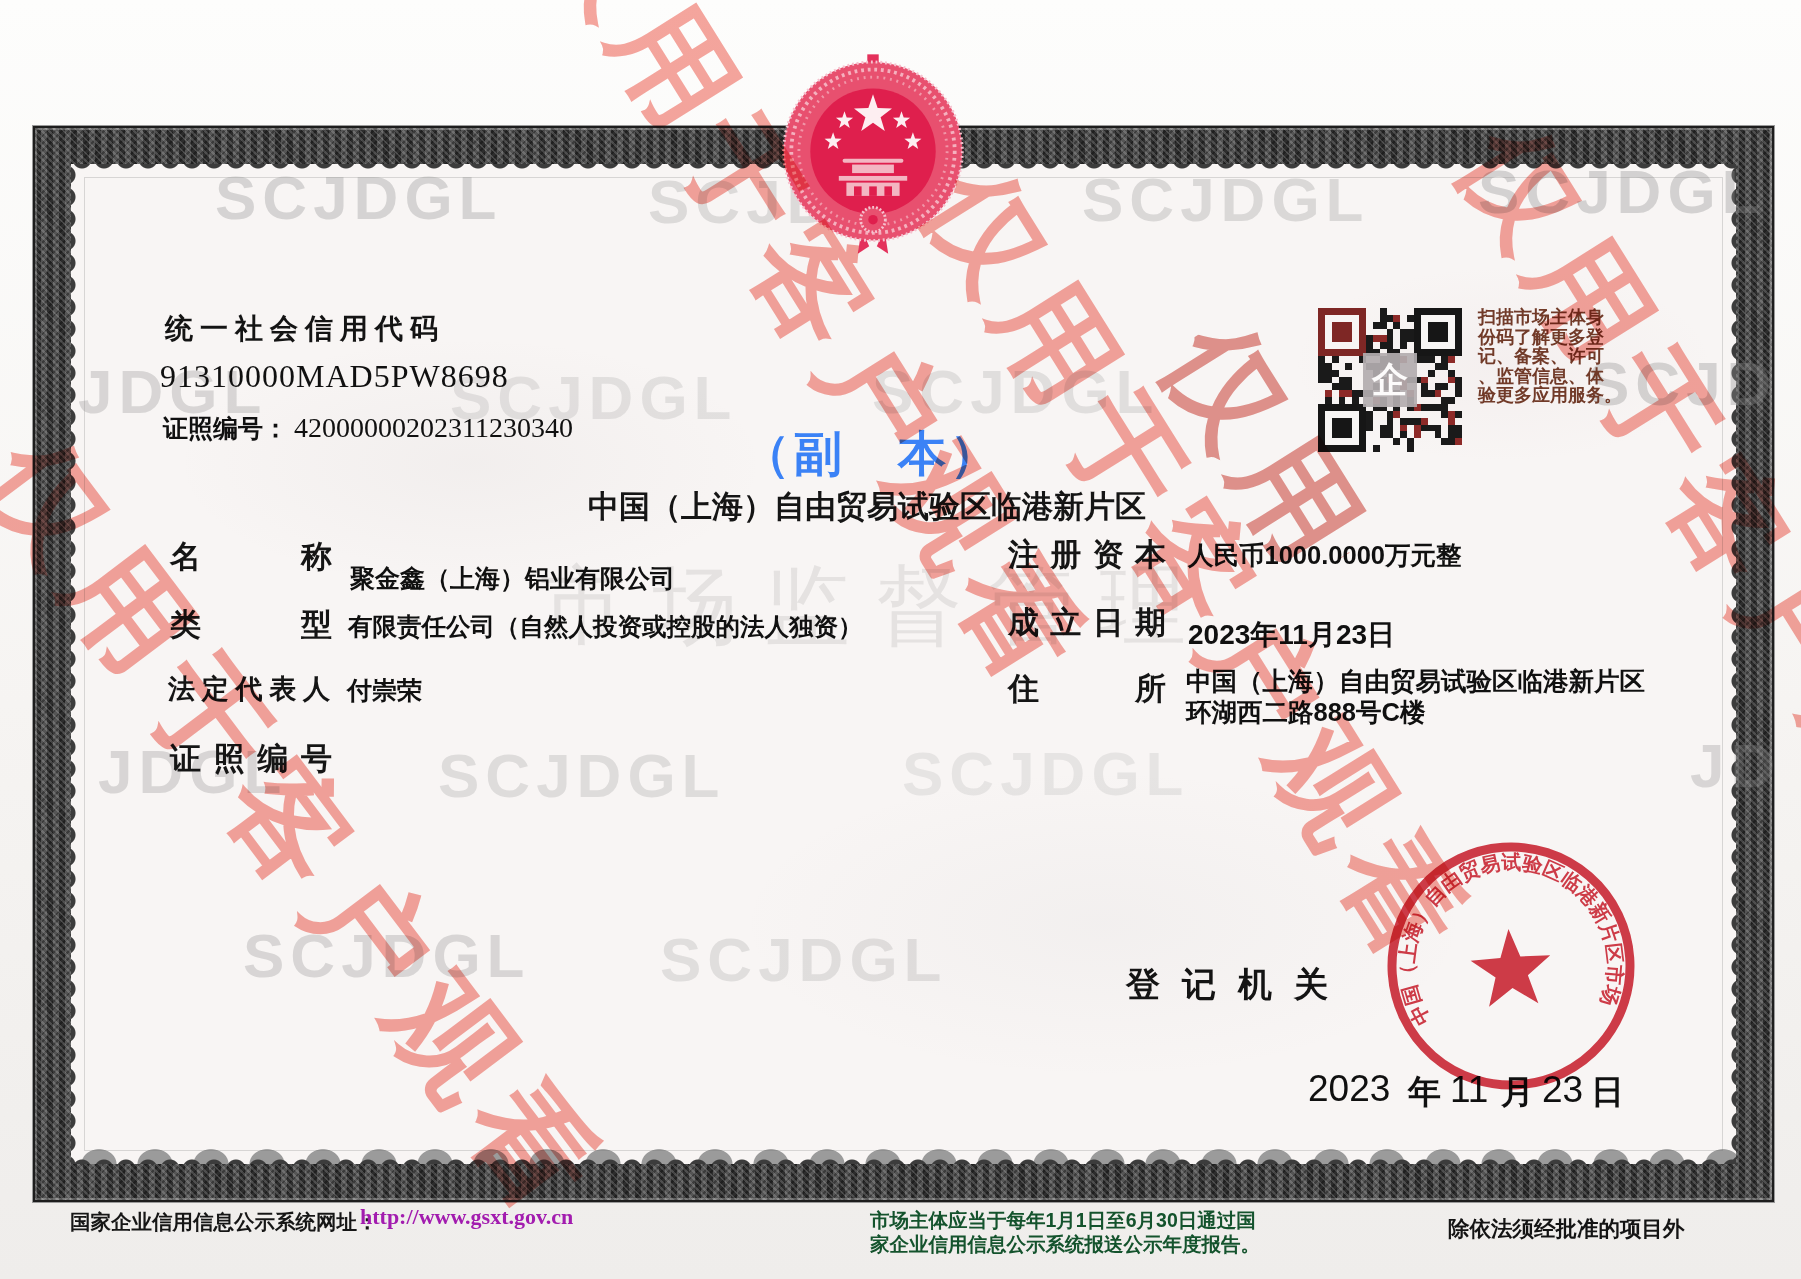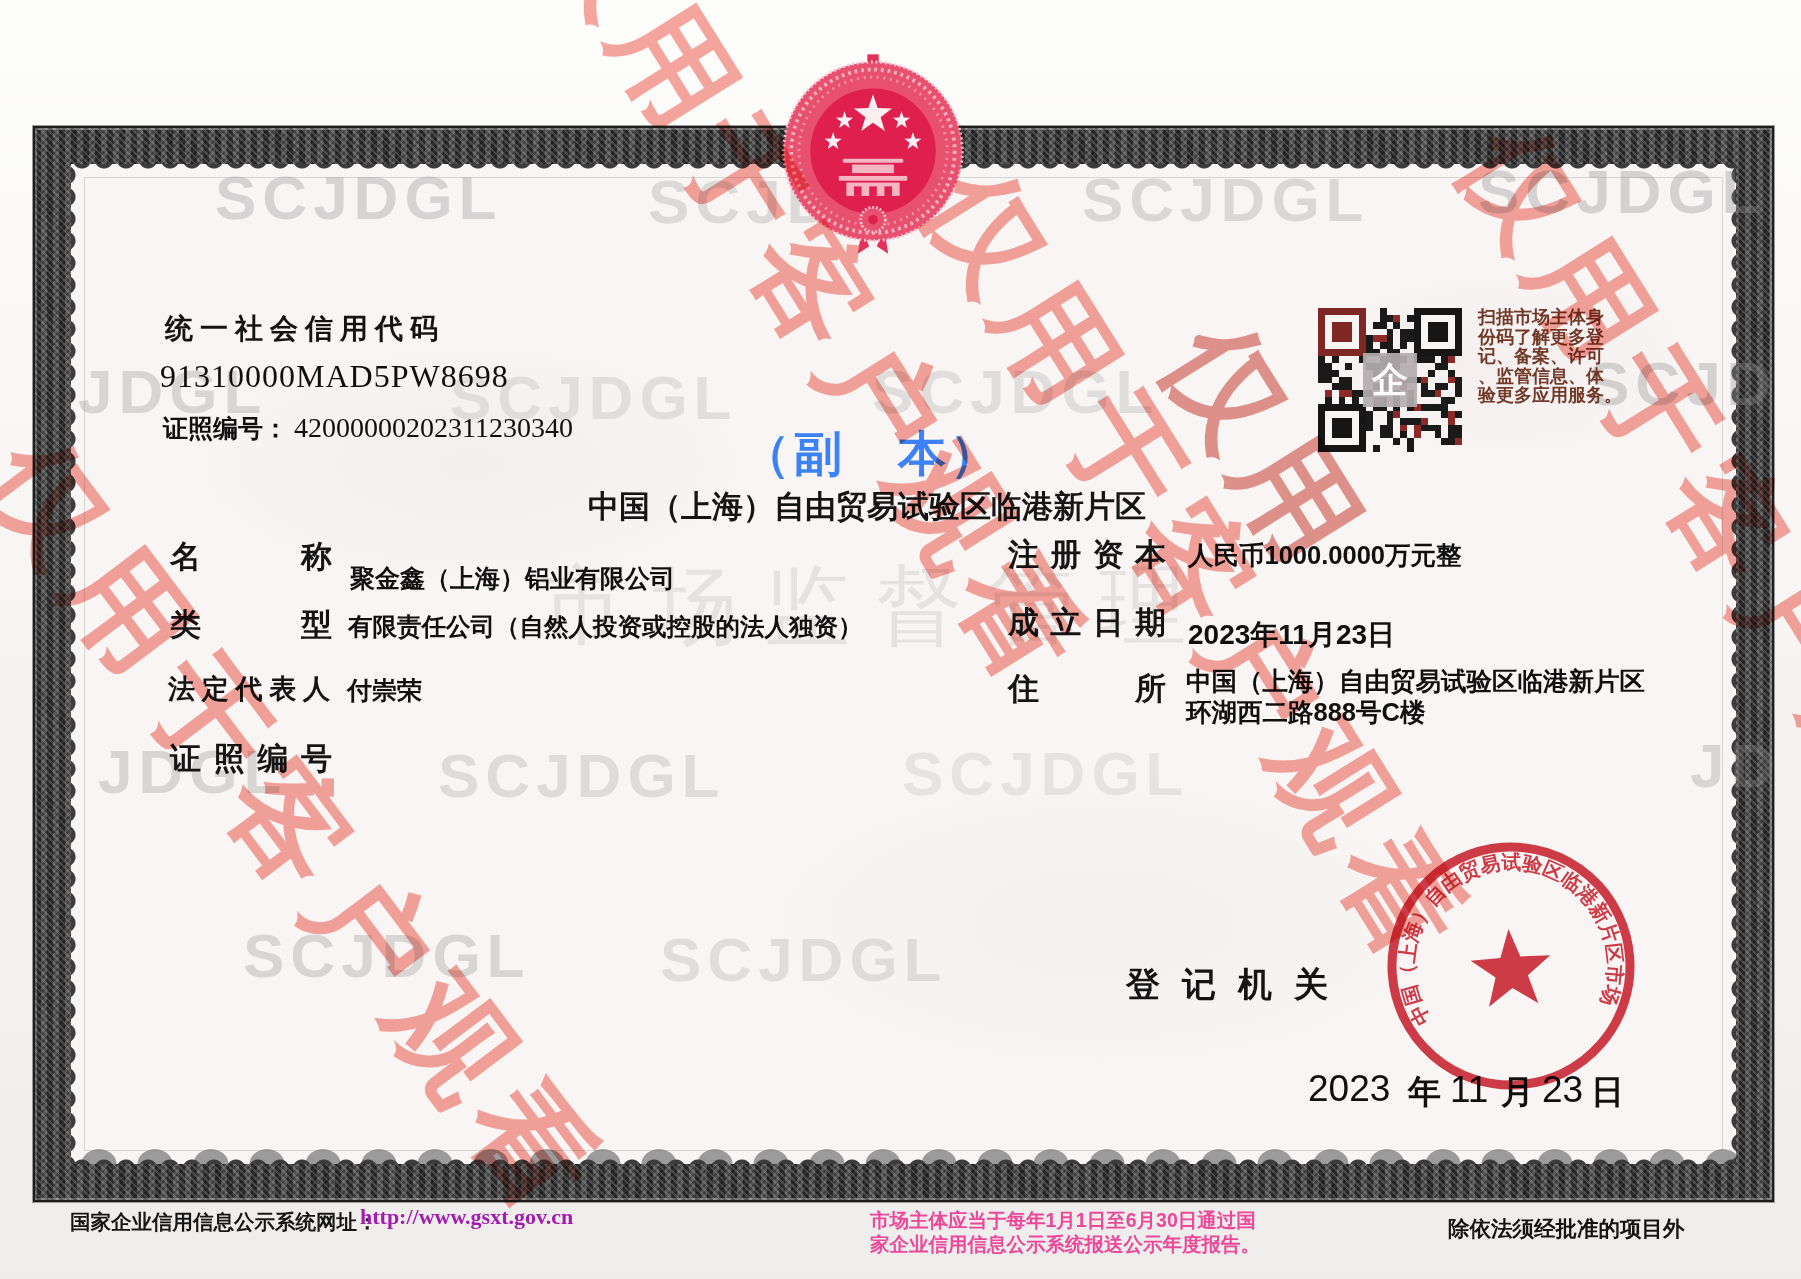--- a/index.html
+++ b/index.html
@@ -100,21 +100,21 @@
   .seal{position:absolute;left:1378px;top:833px;transform:rotate(-4deg);mix-blend-mode:multiply;opacity:.93;z-index:30;}
   .date-row span{position:absolute;color:#101010;}
   .d-num{font-family:Liberation Sans, sans-serif;font-size:37px;}
   .d-unit{font-size:33px;font-weight:700;}
   .dy{left:1308px;top:1068px;} .du1{left:1408px;top:1070px;} .dm{left:1450px;top:1069px;}
   .du2{left:1501px;top:1070px;} .dd{left:1542px;top:1069px;} .du3{left:1591px;top:1070px;}
 
   
   .f-left-label{position:absolute;left:70px;top:1208px;font-size:20.5px;font-weight:700;color:#161616;}
   .f-left-url{position:absolute;left:360px;top:1204px;font-size:22px;font-weight:700;font-family:"Liberation Serif","DejaVu Serif",serif;color:#a21caf;}
-  .f-mid{position:absolute;left:870px;top:1208px;font-size:19.5px;font-weight:700;line-height:24px;color:#ec4899;white-space:pre-line;}
+  .f-mid{position:absolute;left:870px;top:1208px;font-size:19.5px;font-weight:700;line-height:24px;color:#14532d;white-space:pre-line;}
   .f-right{position:absolute;left:1448px;top:1214px;font-size:21.5px;font-weight:700;color:#141414;}
 
   .emblem{position:absolute;left:778px;top:52px;z-index:20;}
 </style>
 </head>
 <body>
 
 <div class="stage">
 
   <div class="frame">

